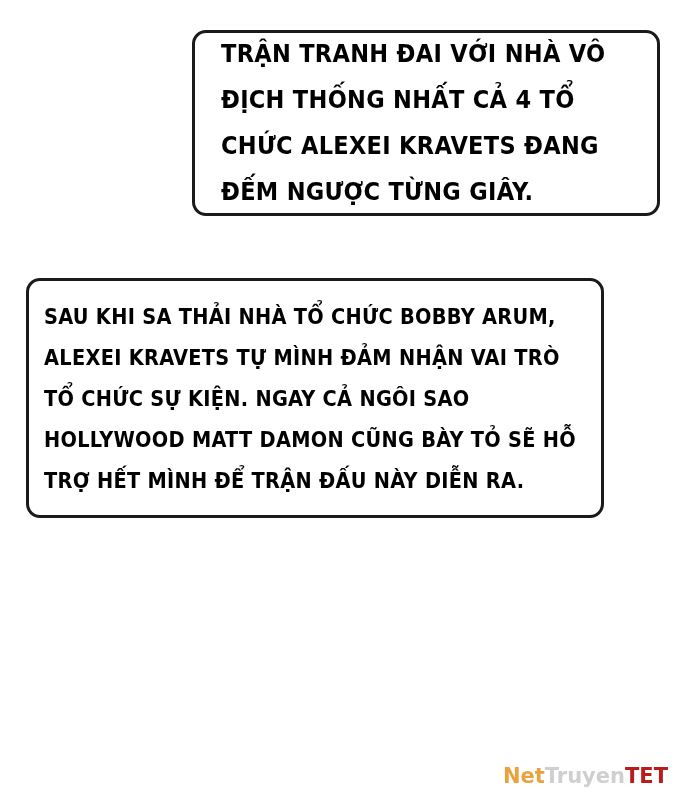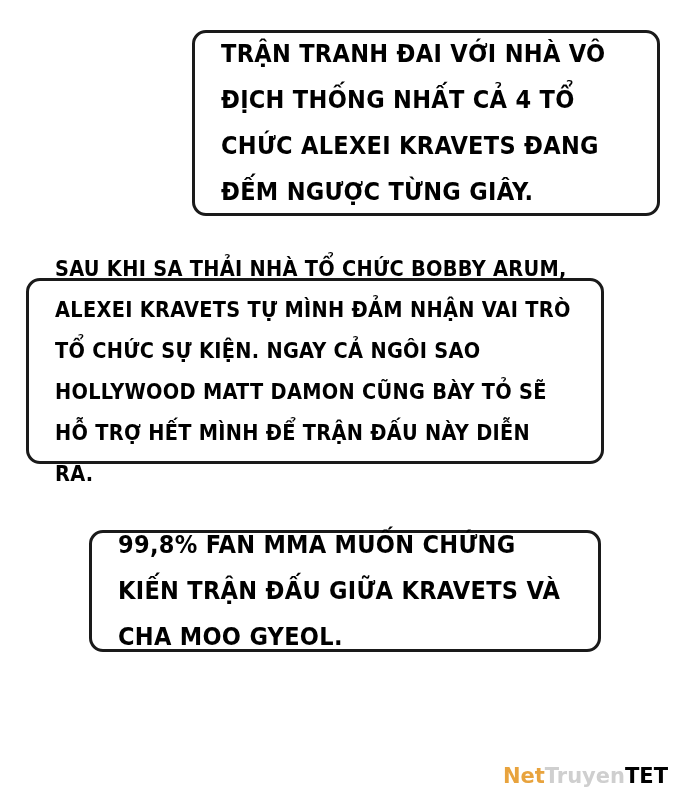--- a/index.html
+++ b/index.html
@@ -50,22 +50,22 @@
   }
   #bubble-1 .bubble-text {
     font-size: 25px;
     line-height: 46px;
   }
   
   #bubble-2 {
     left: 26px;
     top: 278px;
     width: 578px;
-    height: 186px;
-    padding: 20px 26px;
+    height: 240px;
+    padding: 20px 15px;
   }
   #bubble-2 .bubble-text {
     font-size: 21.5px;
     line-height: 41px;
   }
   
   #bubble-3 {
     left: 89px;
     top: 530px;
     width: 512px;
@@ -82,36 +82,33 @@
     right: 22px;
     bottom: 12px;
     font-family: "DejaVu Sans", sans-serif;
     font-size: 21px;
     font-weight: 700;
     letter-spacing: 0px;
     white-space: nowrap;
   }
   #watermark .wm-net { color: #e8a33d; margin-left: 9px; }
   #watermark .wm-truyen { color: #cfcfcf; text-align: right; }
-  #watermark .wm-tet { color: #000000; }
+  #watermark .wm-tet { color: #b91c1c; }
 </style>
 </head>
 <body>
 
 <div class="page">
 
   <div class="bubble" id="bubble-1">
     <div class="bubble-text">TRẬN TRANH ĐAI VỚI NHÀ VÔ ĐỊCH THỐNG NHẤT CẢ 4 TỔ CHỨC ALEXEI KRAVETS ĐANG ĐẾM NGƯỢC TỪNG GIÂY.</div>
   </div>
 
   <div class="bubble" id="bubble-2">
     <div class="bubble-text">SAU KHI SA THẢI NHÀ TỔ CHỨC BOBBY ARUM, ALEXEI KRAVETS TỰ MÌNH ĐẢM NHẬN VAI TRÒ TỔ CHỨC SỰ KIỆN. NGAY CẢ NGÔI SAO HOLLYWOOD MATT DAMON CŨNG BÀY TỎ SẼ HỖ TRỢ HẾT MÌNH ĐỂ TRẬN ĐẤU NÀY DIỄN RA.</div>
   </div>
 
-  <div class="bubble" id="bubble-3">
-    <div class="bubble-text">99,8% FAN MMA MUỐN CHỨNG KIẾN TRẬN ĐẤU GIỮA KRAVETS VÀ CHA MOO GYEOL.</div>
-  </div>
 
   <div id="watermark">
     <span class="wm-net">Net</span><span class="wm-truyen">Truyen</span><span class="wm-tet">TET</span>
   </div>
 
 </div>
 
 </body></html>

